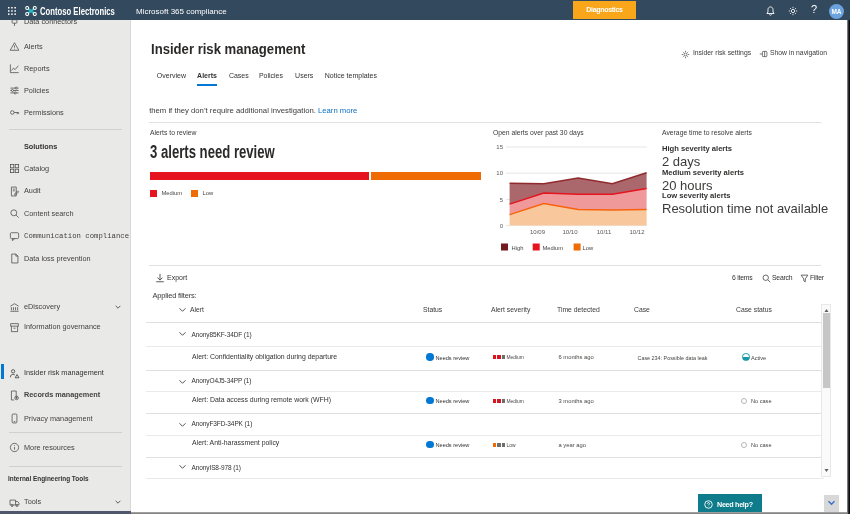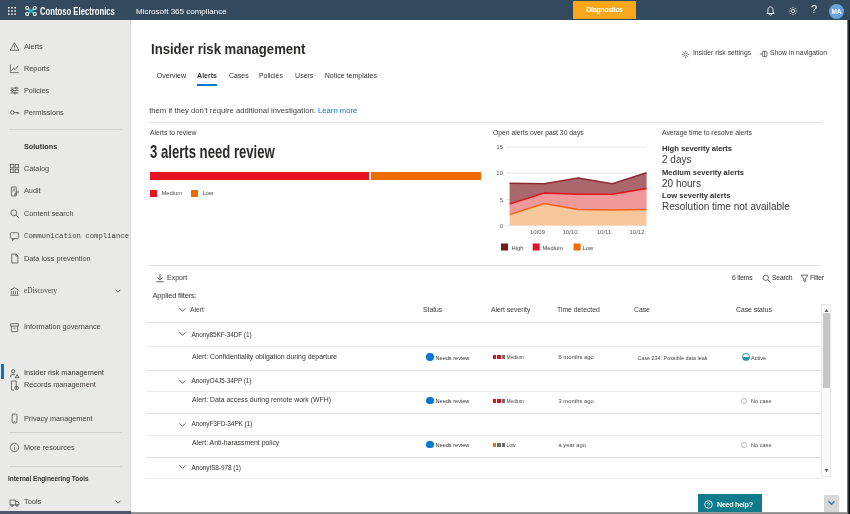--- a/index.html
+++ b/index.html
@@ -34,21 +34,21 @@
   .hr { position:absolute; left:17px; width:672px; border-top:1px solid #e3e1df; }
 
   .seclabel { position:absolute; top:108.7px; font-size:6.8px; color:#3b3a39; white-space:nowrap; }
   #bigmsg { position:absolute; left:18px; top:122px; font-size:17.5px; font-weight:700; color:#2b2a29; white-space:nowrap; transform:scaleX(0.75); transform-origin:0 0; }
   #barM { position:absolute; left:18px; top:151.5px; width:219px; height:8.5px; background:#e5141f; }
   #barL { position:absolute; left:239px; top:151.5px; width:110px; height:8.5px; background:#ef6c05; }
   .legsq { position:absolute; width:7px; height:7px; }
   .legtx { position:absolute; font-size:5.8px; color:#484644; }
 
   .rc-b { position:absolute; left:530px; font-size:7.6px; font-weight:700; color:#323130; white-space:nowrap; }
-  .rc-n { position:absolute; left:530px; font-size:10px; color:#3b3a39; white-space:nowrap; }
+  .rc-n { position:absolute; left:530px; font-size:13px; color:#3b3a39; white-space:nowrap; }
 
   
   #export-t { position:absolute; left:35px; top:253.5px; font-size:7px; color:#323130; }
   .tb-r { position:absolute; top:253.5px; font-size:6.8px; letter-spacing:-0.2px; color:#323130; }
   #appfil { position:absolute; left:20.5px; top:271px; font-size:7.5px; letter-spacing:-0.2px; color:#3b3a39; }
 
   
   .th { position:absolute; top:285.5px; font-size:6.8px; color:#3b3a39; white-space:nowrap; }
   .rowline { position:absolute; left:14px; width:678px; border-top:1px solid #e2e0de; }
   .rowline.faint { border-top:1px solid #eceae8; }
@@ -73,20 +73,28 @@
   #fbbox { position:absolute; left:824px; top:495px; width:15px; height:17px; background:#d8d8d8; z-index:60; }
 
   #rightband { position:absolute; right:0; top:20px; width:3.5px; height:494px; background:linear-gradient(to right,#9aa0a8,#14181d 60%,#000); z-index:70; }
   #botband { position:absolute; left:0; top:512px; width:850px; height:2px; background:linear-gradient(#ababab,#7a7a7a); z-index:65; }
   #botbandL { position:absolute; left:0; top:510.5px; width:131px; height:3.5px; background:#4e586a; z-index:66; }
 </style>
 </head>
 <body>
 
 <div id="nav">
+  <div class="navitem" style="top:11px;">
+    <svg class="ic" viewBox="0 0 16 16" fill="none" stroke="#4c4a48" stroke-width="1.1">
+        <path d="M6 1v3M10 1v3"></path>
+        <rect x="4.5" y="4" width="7" height="5" rx="1"></rect>
+        <path d="M8 9v4"></path>
+      </svg>
+    <div class="tx">Data connectors</div>
+  </div>
   <div class="navitem" style="top:35.5px;">
     <svg class="ic" viewBox="0 0 16 16" fill="none" stroke="#4c4a48" stroke-width="1.1">
         <path d="M8 2.5 14.3 13.5 H1.7 Z"></path>
         <path d="M8 6.5v3.2"></path>
         <path d="M8 11.2v1"></path>
       </svg>
     <div class="tx">Alerts</div>
   </div>
   <div class="navitem" style="top:57.7px;">
     <svg class="ic" viewBox="0 0 16 16" fill="none" stroke="#4c4a48" stroke-width="1.1">
@@ -146,21 +154,21 @@
       </svg>
     <div class="tx">Communication compliance</div>
   </div>
   <div class="navitem" style="top:247.6px;text-align:center;">
     <svg class="ic" viewBox="0 0 16 16" fill="none" stroke="#4c4a48" stroke-width="1.1">
         <path d="M4 1.5h6l3 3v10H4z"></path>
         <path d="M10 1.5v3h3"></path>
       </svg>
     <div class="tx">Data loss prevention</div>
   </div>
-  <div class="navitem" style="top:280px;font-family:Liberation Serif, serif;">
+  <div class="navitem" style="top:296px;">
     <svg class="ic" viewBox="0 0 16 16" fill="none" stroke="#4c4a48" stroke-width="1.1">
         <path d="M2 6 8 2.5 14 6"></path>
         <path d="M3.5 7.5v4.5M6.5 7.5v4.5M9.5 7.5v4.5M12.5 7.5v4.5"></path>
         <path d="M2 13.5h12"></path>
       </svg>
     <div class="tx">eDiscovery</div>
     <svg class="navchev" viewBox="0 0 10 10" fill="none" stroke="#4c4a48" stroke-width="1.1">
         <path d="M2 3.5 5 6.5 8 3.5"></path>
       </svg>
   </div>
@@ -173,21 +181,21 @@
     <div class="tx">Information governance</div>
   </div>
   <div class="navitem" style="top:362px;">
     <svg class="ic" viewBox="0 0 16 16" fill="none" stroke="#37352f" stroke-width="1.1">
         <circle cx="6" cy="4.8" r="2.4"></circle>
         <path d="M2 13.5c0-2.8 1.8-4.3 4-4.3 1 0 1.9.3 2.6.9"></path>
         <path d="M11.7 9.5 14.5 14.2H9z"></path>
       </svg>
     <div class="tx" style="color:#323130;">Insider risk management</div>
   </div>
-  <div class="navitem" style="top:374px;">
+  <div class="navitem" style="top:384px;font-weight:bold;">
     <svg class="ic" viewBox="0 0 16 16" fill="none" stroke="#4c4a48" stroke-width="1.1">
         <path d="M3.5 1.5h7v9.5"></path>
         <path d="M3.5 1.5v13h4"></path>
         <circle cx="11" cy="11.5" r="2.6"></circle>
         <path d="M11 10.2v2.6M9.7 11.5h2.6"></path>
       </svg>
     <div class="tx">Records management</div>
   </div>
   <div class="navitem" style="top:407.9px;">
     <svg class="ic" viewBox="0 0 16 16" fill="none" stroke="#4c4a48" stroke-width="1.1">

